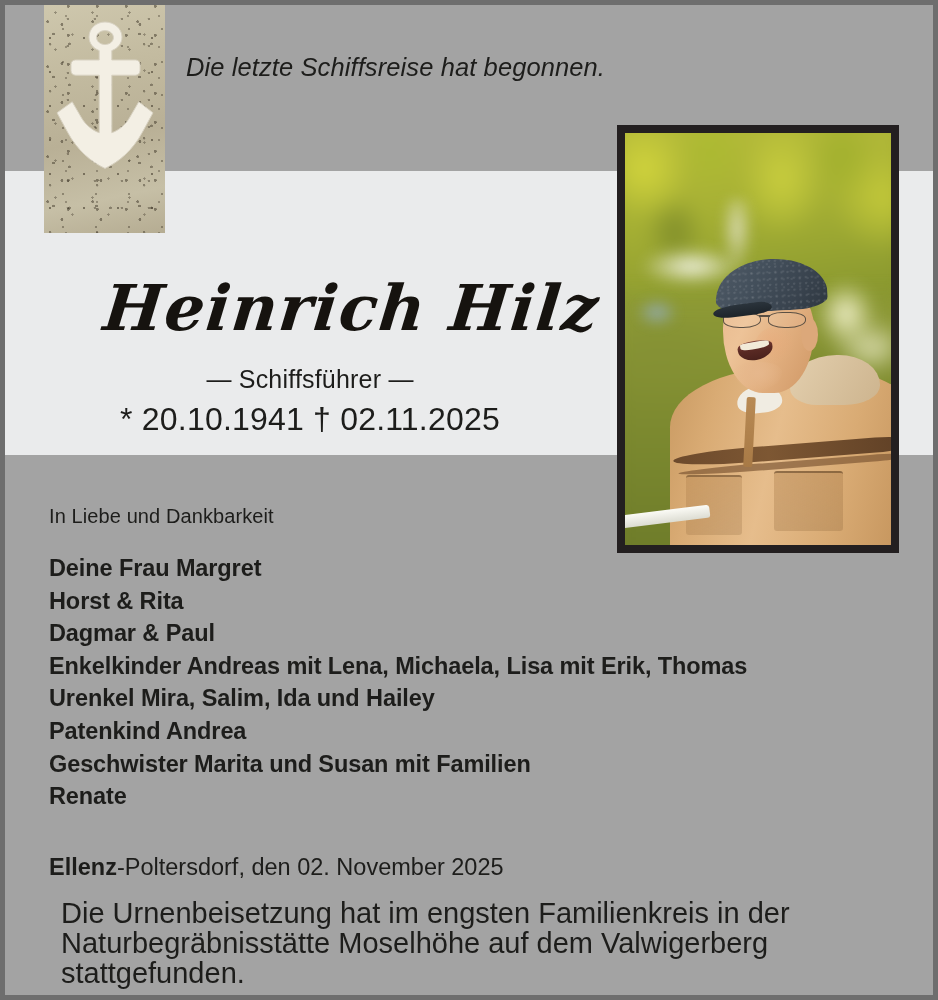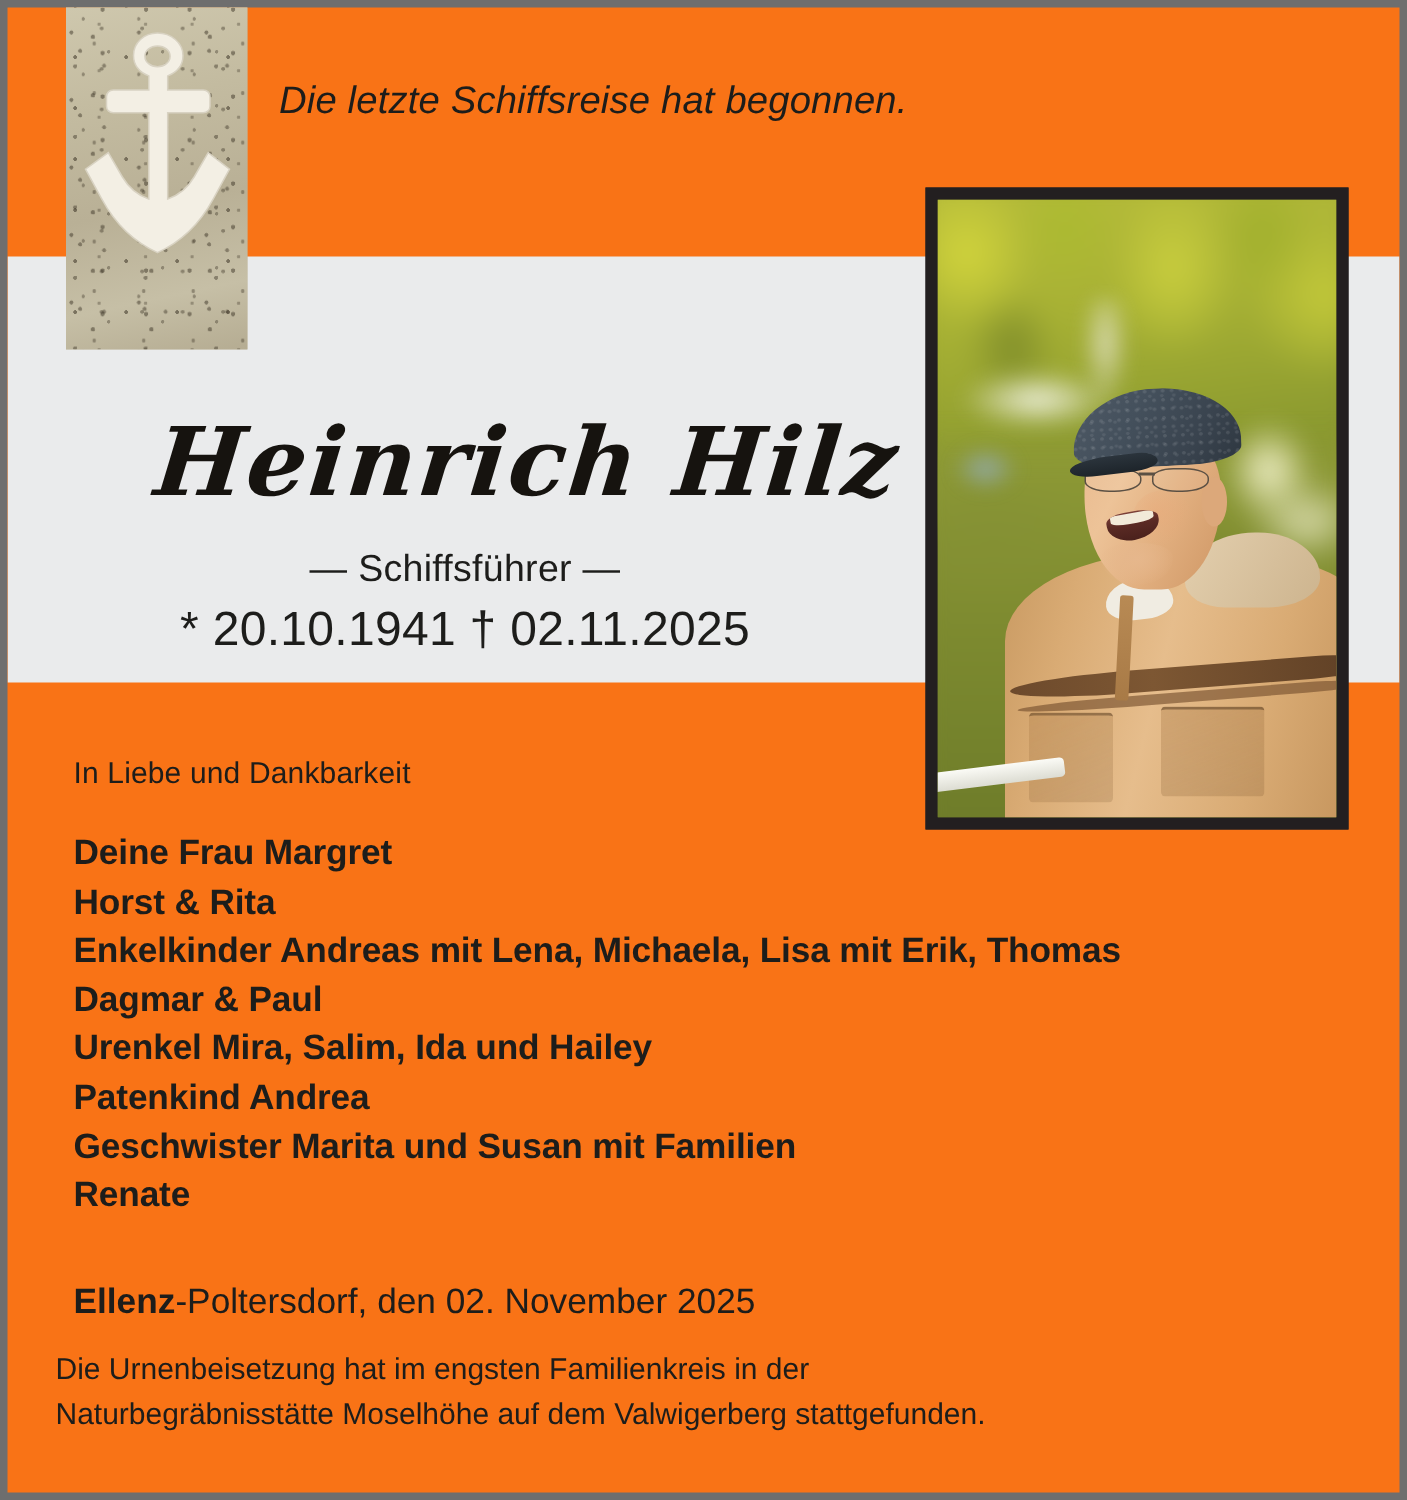--- a/index.html
+++ b/index.html
@@ -11,21 +11,21 @@
   body {
     font-family: "Liberation Sans", sans-serif;
     -webkit-font-smoothing: antialiased;
   }
 
   .notice {
     position: relative;
     width: 938px;
     height: 1000px;
     box-sizing: border-box;
-    background: #f97316;
+    background: #a3a3a3;
     border: 5px solid #6e6e6e;
     overflow: hidden;
   }
 
   
   .grey-band {
     position: absolute;
     left: 0;
     right: 0;
     top: 166px;
@@ -450,25 +450,25 @@
     top: 849px;
     z-index: 4;
     font-size: 23.5px;
     font-weight: 400;
     color: #1d1d1b;
   }
   .place b { font-weight: 700; margin-top: 24px; }
 
   .funeral {
     position: absolute;
-    left: 32px;
+    left: 56px;
     top: 893px;
     z-index: 4;
     width: 830px;
-    font-size: 20px;
+    font-size: 29px;
     font-weight: 400;
     line-height: 30px;
     color: #1d1d1b;
   }
   .funeral .l2 { display: block; }
 </style>
 </head>
 <body>
 
 <div class="notice">
@@ -525,22 +525,22 @@
 
   <div class="name">Heinrich Hilz</div>
   <div class="role">— Schiffsführer —</div>
   <div class="dates">* 20.10.1941   † 02.11.2025</div>
 
   <div class="intro">In Liebe und Dankbarkeit</div>
 
   <ul class="family">
     <li>Deine Frau Margret</li>
     <li>Horst &amp; Rita</li>
+    <li>Dagmar &amp; Paul</li>
     <li>Enkelkinder Andreas mit Lena, Michaela, Lisa mit Erik, Thomas</li>
-    <li>Dagmar &amp; Paul</li>
     <li>Urenkel Mira, Salim, Ida und Hailey</li>
     <li>Patenkind Andrea</li>
     <li>Geschwister Marita und Susan mit Familien</li>
     <li>Renate</li>
   </ul>
 
   <div class="place"><b>Ellenz</b><span>-Poltersdorf, den 02. November 2025</span></div>
 
   <div class="funeral">
     <span class="l1">Die Urnenbeisetzung hat im engsten Familienkreis in der</span>

